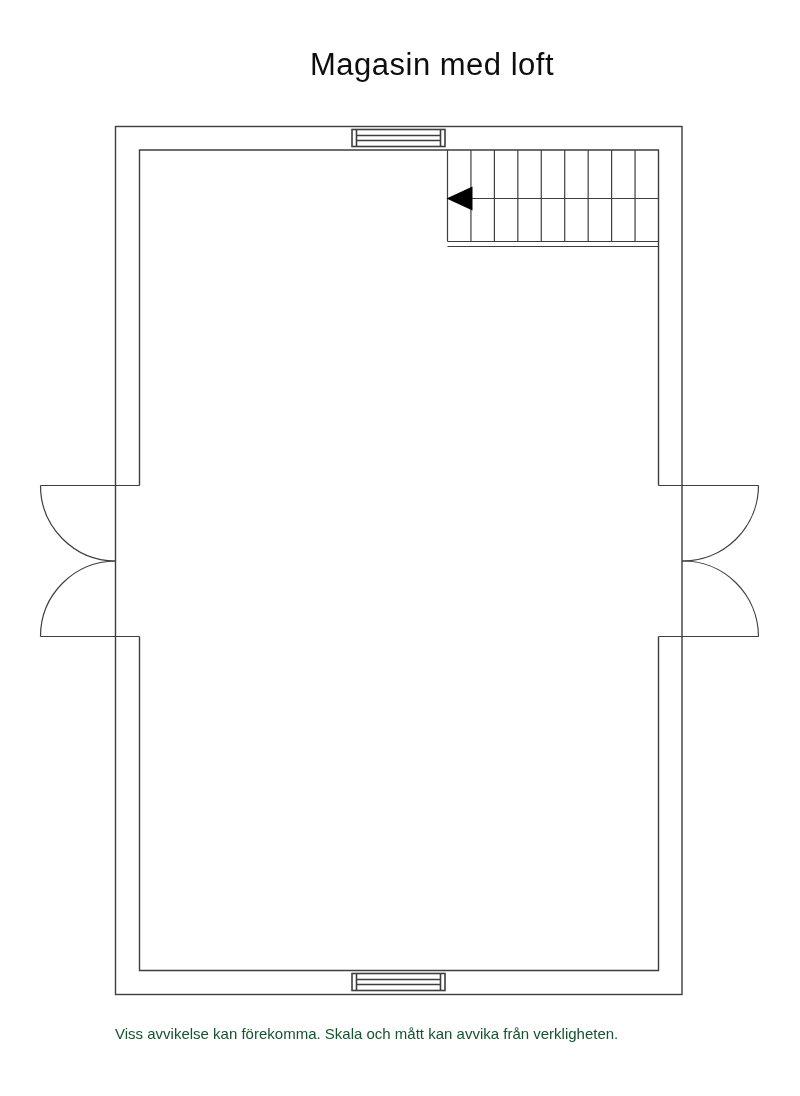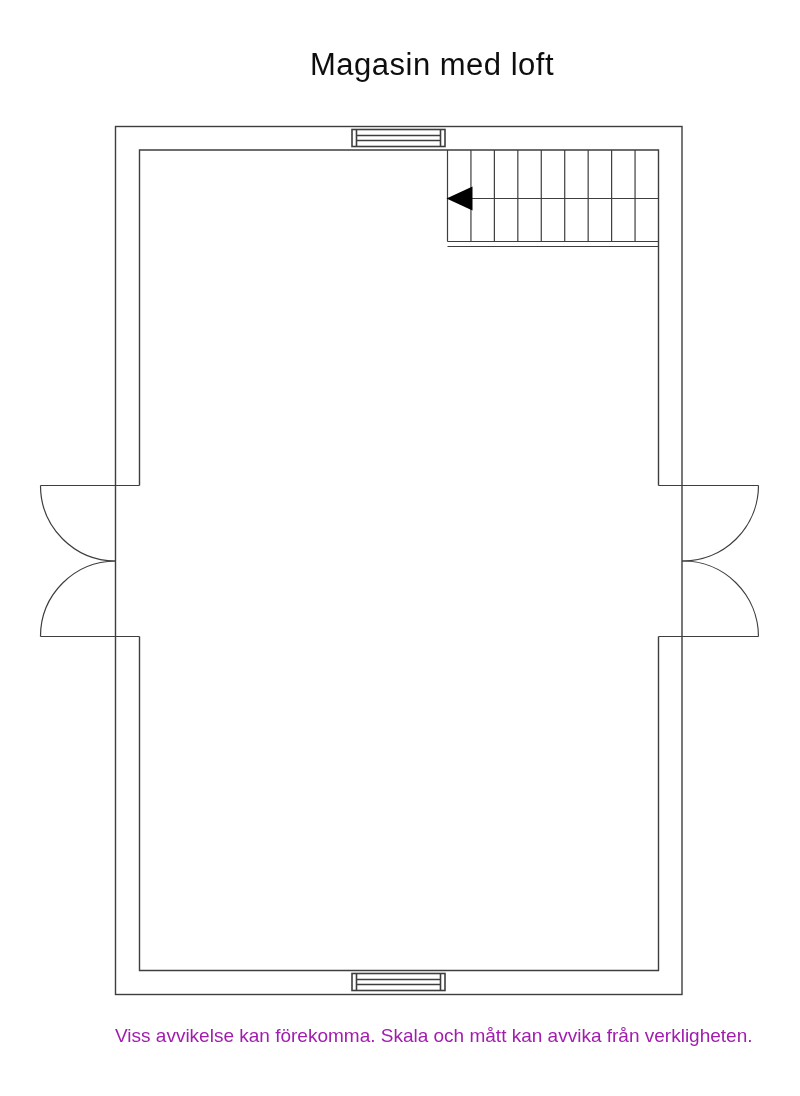--- a/index.html
+++ b/index.html
@@ -43,22 +43,22 @@
     fill: none;
   }
   .wall   { stroke-width: 1.4; }
   .window { stroke-width: 1.6; }
   .stair  { stroke-width: 1.2; }
   .door   { stroke-width: 1.2; }
   .disclaimer {
     position: absolute;
     left: 115px;
     top: 1025px;
-    font-size: 19px;
-    color: #a21caf;
+    font-size: 15px;
+    color: #14532d;
     white-space: nowrap;
   }
 </style>
 </head>
 <body>
 
 <div class="page">
 
   <h1 class="plan-title">Magasin med loft</h1>
 

